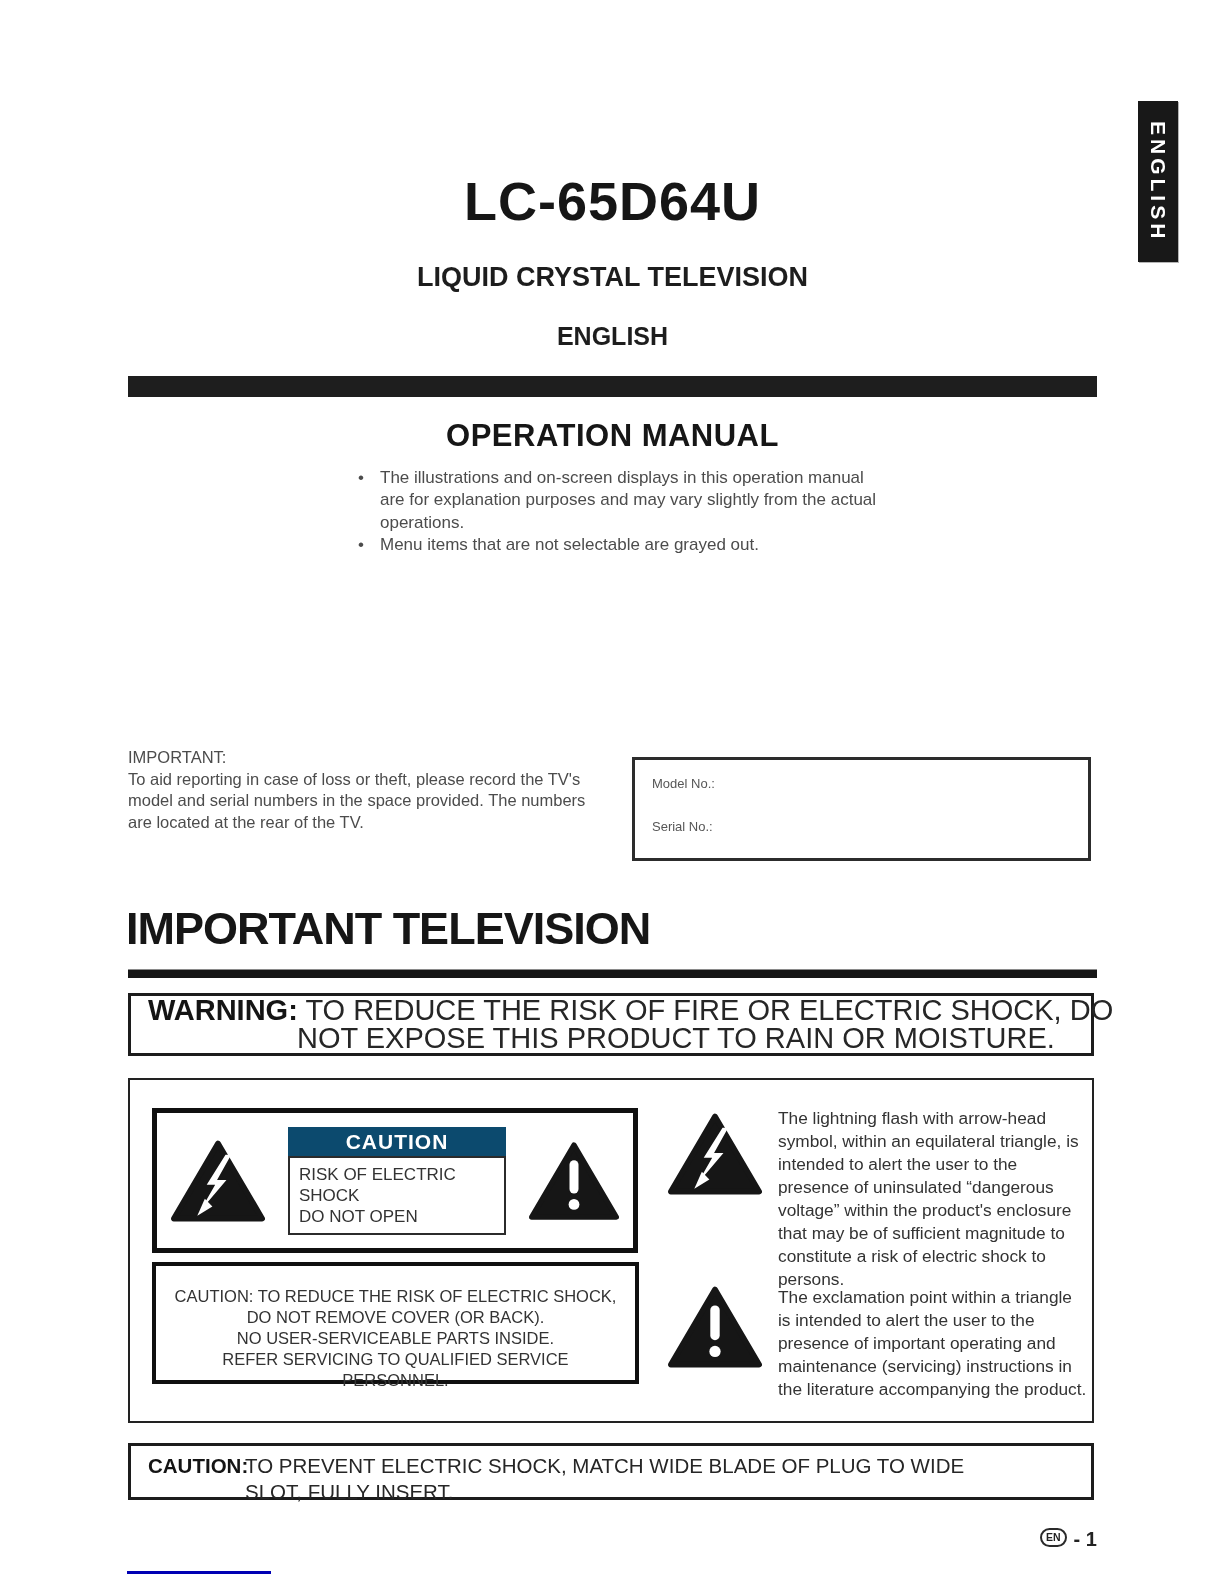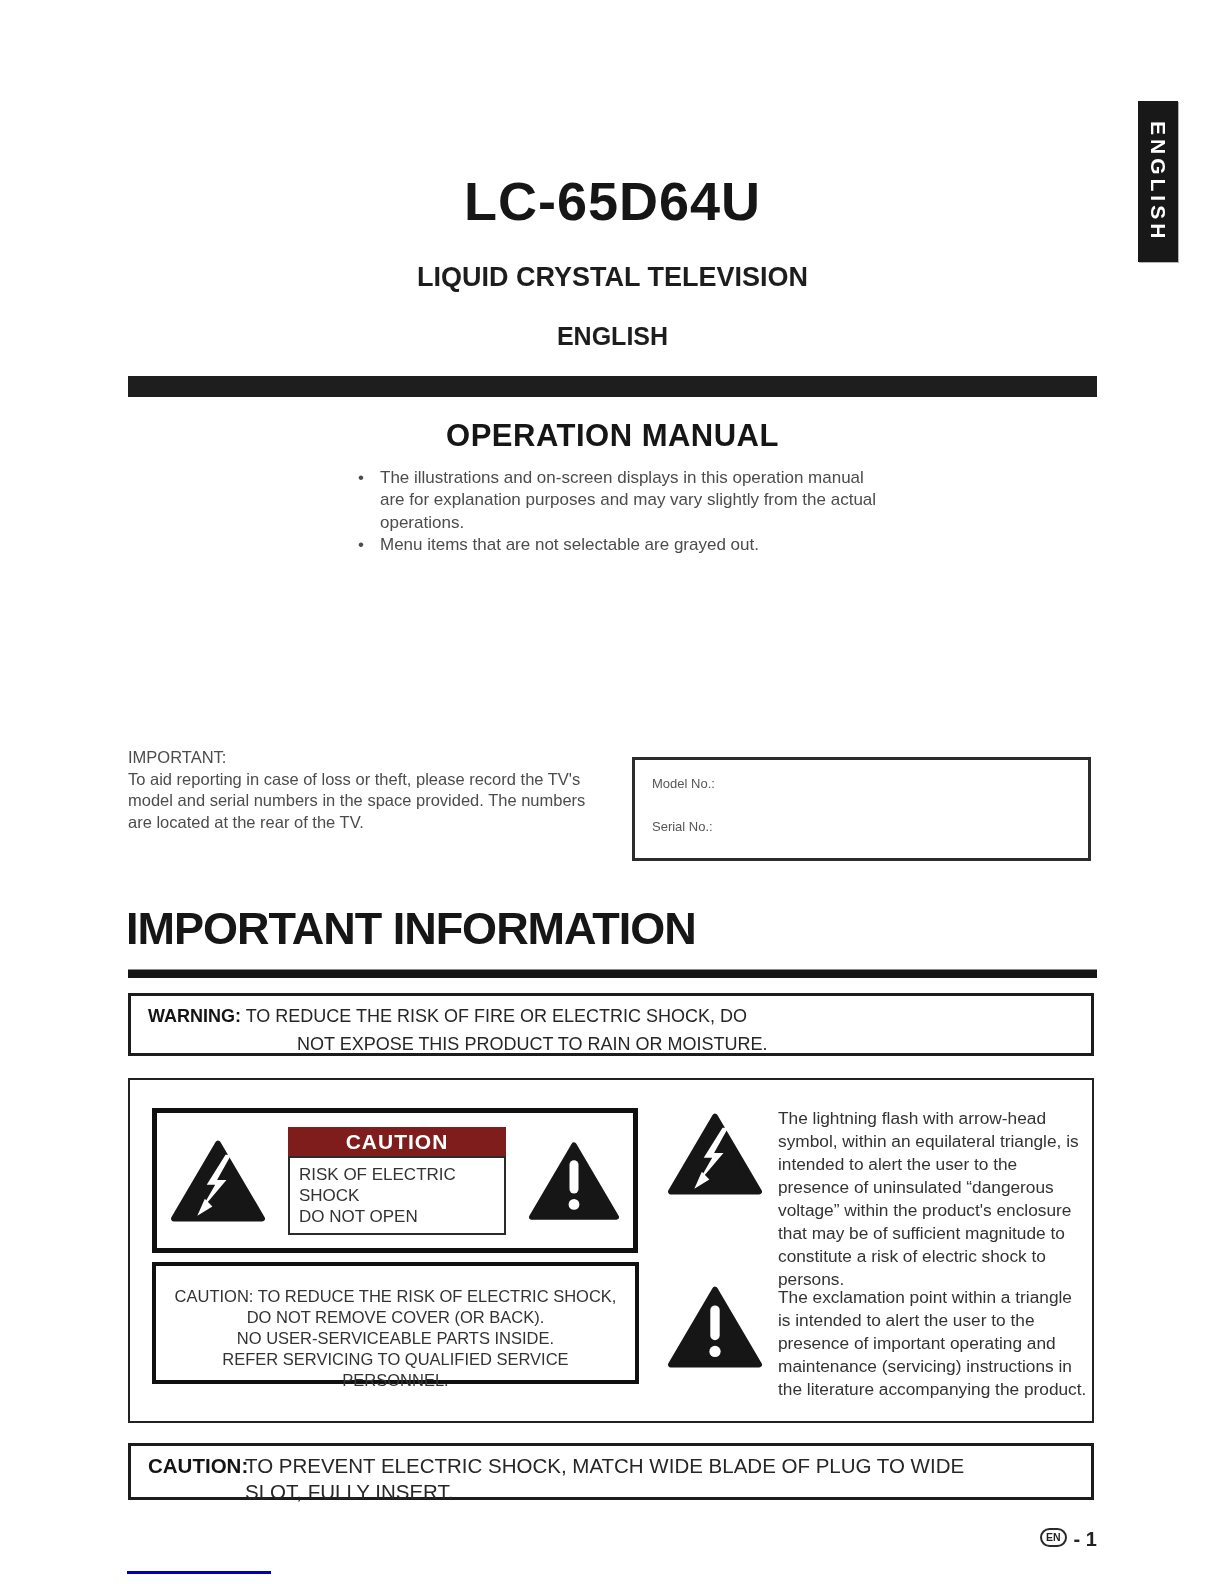--- a/index.html
+++ b/index.html
@@ -41,32 +41,32 @@
     border:3px solid #2c2c2c; }
   .record-box .lbl { position:absolute; left:17px; font-size:13px; color:#565656; }
   .lbl-model  { top:16px; }
   .lbl-serial { top:59px; }
   
   .ii-heading { position:absolute; left:126px; top:903px; font-size:45px; font-weight:bold;
     letter-spacing:-1px; color:#161616; }
   .ii-rule { position:absolute; left:128px; top:969px; width:969px; height:9px;
     background:#161616; border-top:1px solid #8a8a8a; }
   .warning-box { position:absolute; left:128px; top:993px; width:966px; height:63px;
-    border:3px solid #1c1c1c; font-size:18px; line-height:28px; color:#262626; padding-top:6px; }
+    border:3px solid #1c1c1c; font-size:29px; line-height:28px; color:#262626; }
   .warning-box .w-line1 { padding-left:17px; white-space:nowrap; }
   .warning-box .w-line2 { padding-left:166px; white-space:nowrap; }
   .warning-box b { color:#141414; }
   
   .hazard-panel { position:absolute; left:128px; top:1078px; width:966px; height:345px;
     border:2px solid #222; }
   .symbol-box { position:absolute; left:22px; top:28px; width:486px; height:145px;
     border:5px solid #101010; display:flex; align-items:center;
     justify-content:space-between; padding:0 14px; }
   .center-stack { width:218px; }
-  .caution-banner { background:#7f1d1d; color:#ffffff; font-weight:bold; font-size:21px;
+  .caution-banner { background:#0c4a6e; color:#ffffff; font-weight:bold; font-size:21px;
     height:29px; line-height:29px; text-align:center; letter-spacing:1px; }
   .risk-box { border:2px solid #2b2b2b; padding:6px 9px; font-size:17px; line-height:21px; color:#333; }
   .hazard-text-box { position:absolute; left:22px; top:182px; width:487px; height:122px;
     border:4px solid #101010; text-align:center; font-size:16.5px; line-height:21px;
     color:#333; padding-top:20px; white-space:pre-line; }
   .h-icon-1 { position:absolute; left:538px; top:32px; }
   .h-text-1 { position:absolute; left:648px; top:27px; width:306px;
     font-size:17.3px; line-height:23px; color:#333; }
   .h-icon-2 { position:absolute; left:538px; top:205px; }
   .h-text-2 { position:absolute; left:648px; top:206px; width:310px;
@@ -115,21 +115,21 @@
   <div class="important-note">
     <div>IMPORTANT:</div>
     <div>To aid reporting in case of loss or theft, please record the TV's model and serial numbers in the space provided. The numbers are located at the rear of the TV.</div>
   </div>
 
   <div class="record-box">
     <div class="lbl lbl-model">Model No.:</div>
     <div class="lbl lbl-serial">Serial No.:</div>
   </div>
 
-  <div class="ii-heading">IMPORTANT INFORMATION</div>
+  <div class="ii-heading">IMPORTANT TELEVISION</div>
   <div class="ii-rule"></div>
 
   <div class="warning-box">
     <div class="w-line1"><b>WARNING:</b> <span>TO REDUCE THE RISK OF FIRE OR ELECTRIC SHOCK, DO</span></div>
     <div class="w-line2">NOT EXPOSE THIS PRODUCT TO RAIN OR MOISTURE.</div>
   </div>
 
   <div class="hazard-panel">
 
     <div class="symbol-box">

